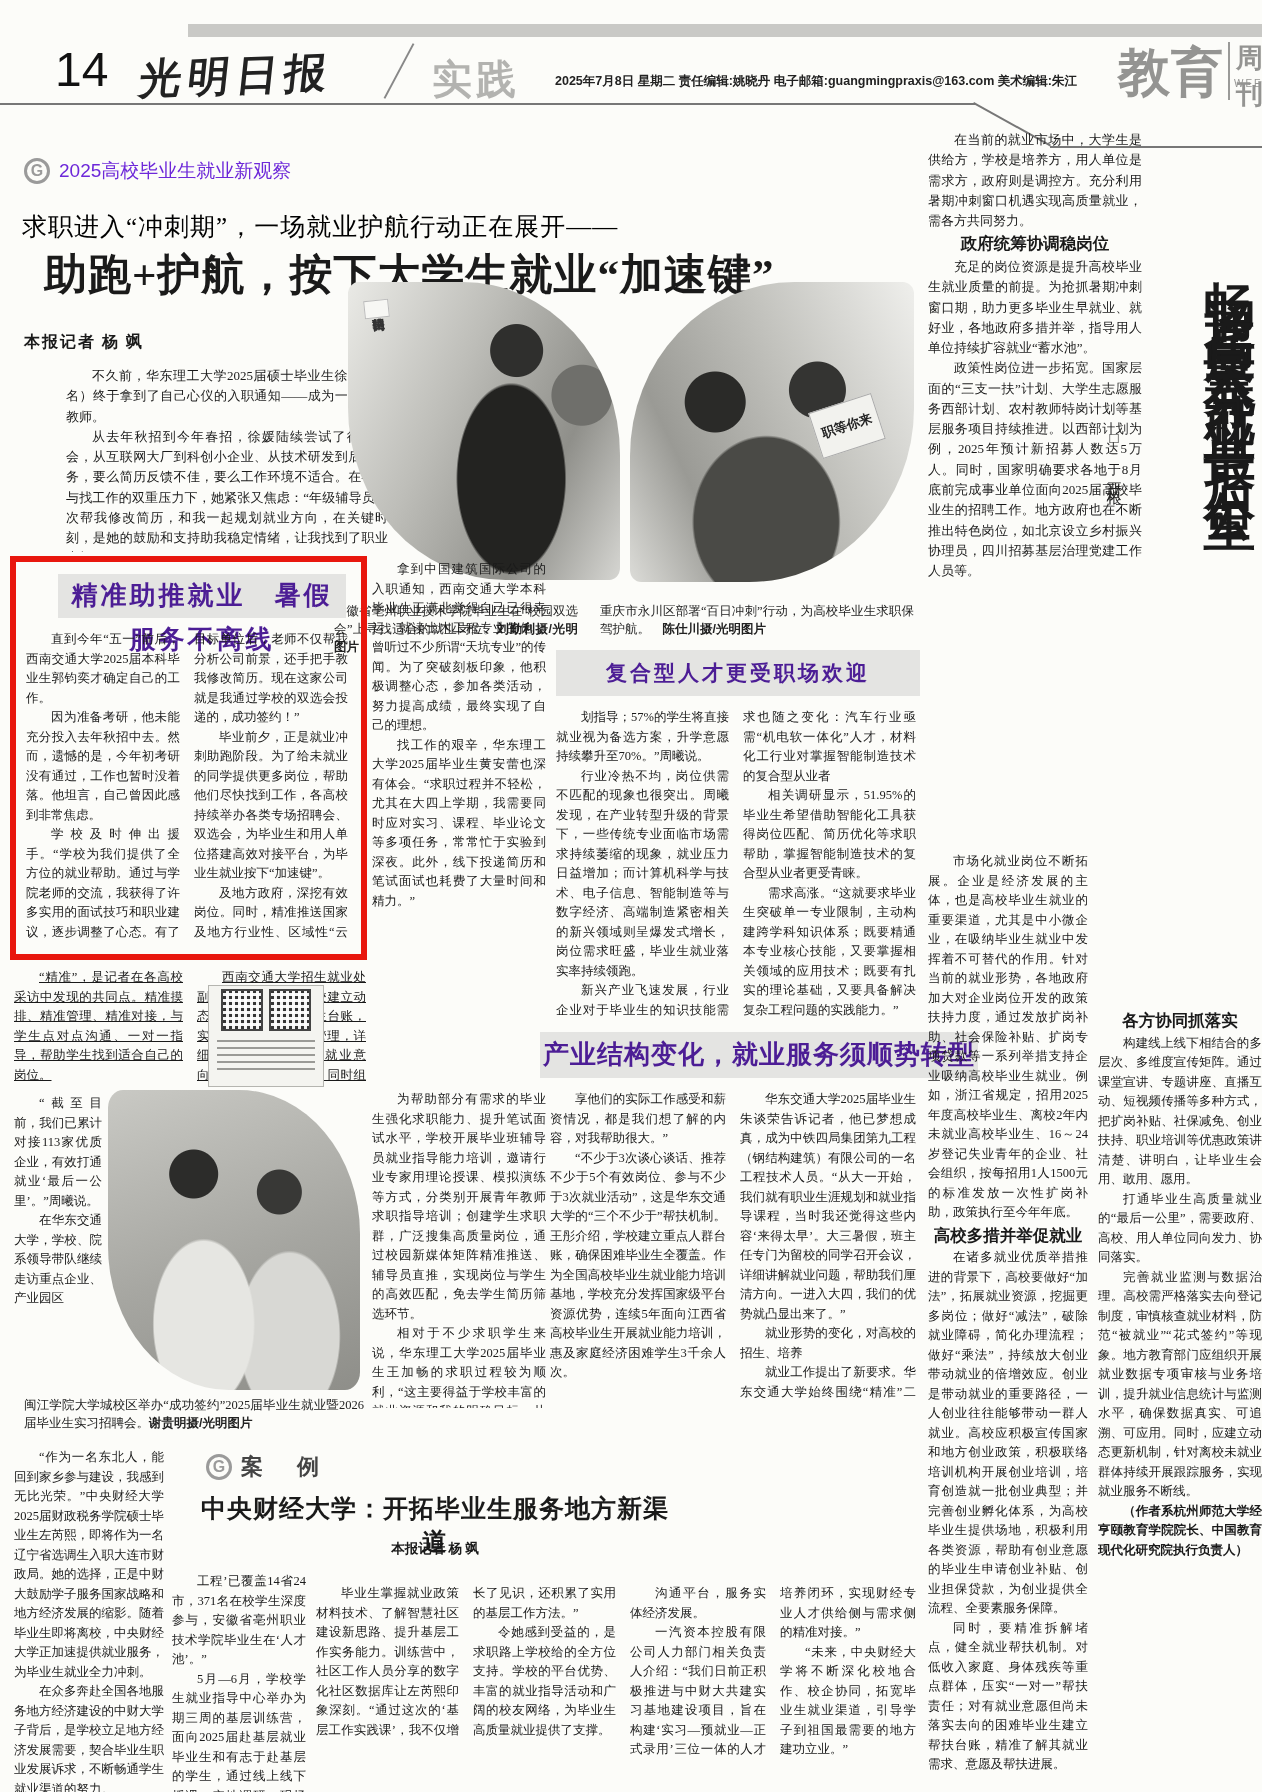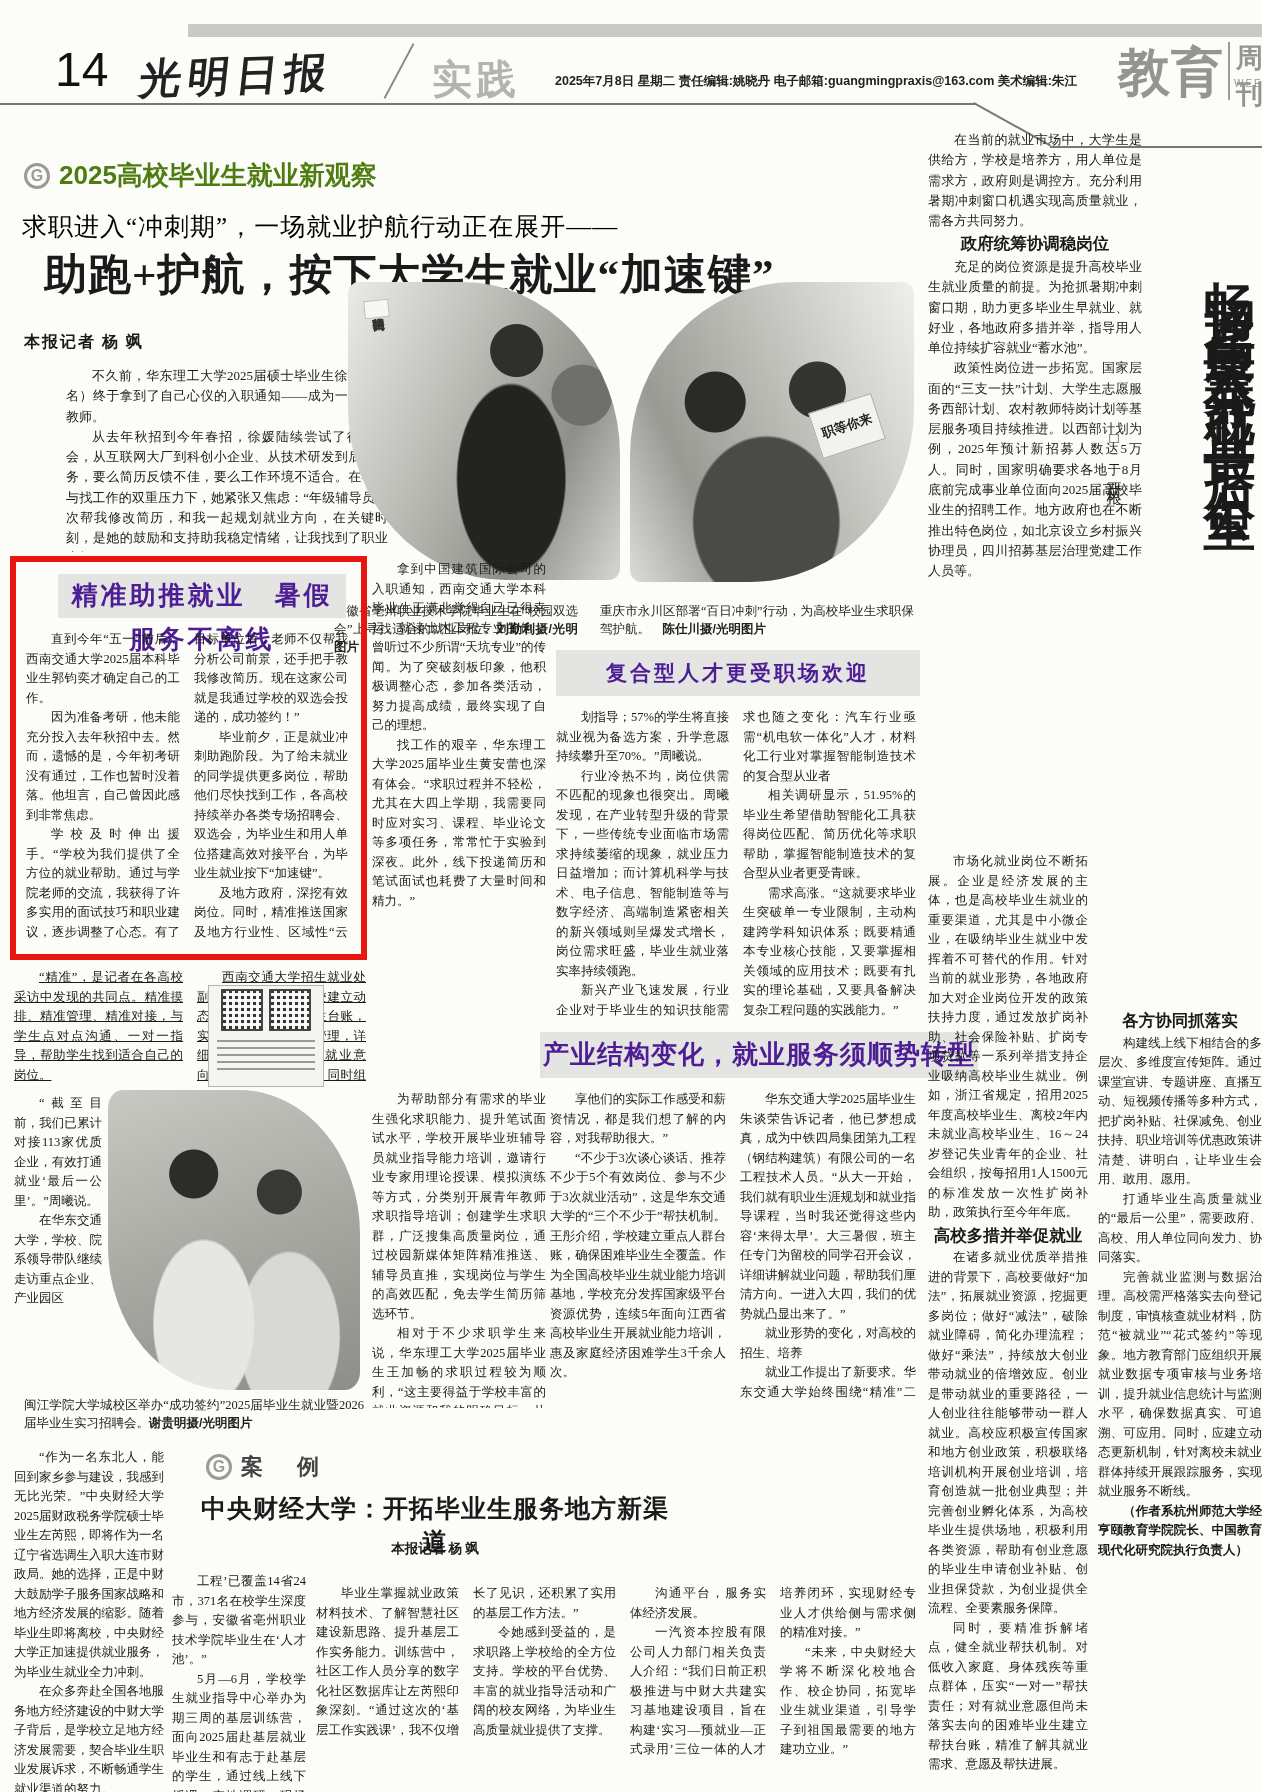--- a/index.html
+++ b/index.html
@@ -55,21 +55,21 @@
     <span style="position:absolute;left:116px;top:40px;font-size:10px;letter-spacing:2px;color:#949492;
                  font-family:'Liberation Sans',sans-serif;">WEEKLY</span>
   </div>
 
   <div class="abs rule" style="left:0;top:103px;width:976px;height:2px;"></div>
   <div class="abs rule" style="left:974px;top:102px;width:88px;height:2px;transform:rotate(29deg);transform-origin:left top;"></div>
   <div class="abs rule" style="left:1050px;top:146px;width:212px;height:2px;"></div>
 
   <div class="abs" style="left:24px;top:158px;display:flex;align-items:center;gap:9px;">
     <span class="gicon">G</span>
-    <span style="font-size:26px;font-weight:bold;color:#4d7c0f;font-family:'Liberation Sans',sans-serif;">2025高校毕业生就业新观察</span>
+    <span style="font-size:19px;font-weight:normal;color:#6d28d9;font-family:'Liberation Sans',sans-serif;">2025高校毕业生就业新观察</span>
   </div>
 
   <div class="abs" style="left:22px;top:210px;font-size:25px;color:#000;letter-spacing:1px;">求职进入“冲刺期”，一场就业护航行动正在展开——</div>
 
   <div class="abs" style="left:20px;top:246px;width:780px;font-size:43px;font-weight:900;letter-spacing:1px;
               font-family:'Liberation Serif',serif;margin-left:24px;">助跑+护航，按下大学生就业“加速键”</div>
 
   <div class="abs" style="left:24px;top:332px;font-size:16px;font-weight:bold;letter-spacing:2px;">本报记者 杨 飒</div>
 
   <div class="abs jp" style="left:22px;top:366px;width:322px;height:186px;font-size:13px;margin-left:44px;">

